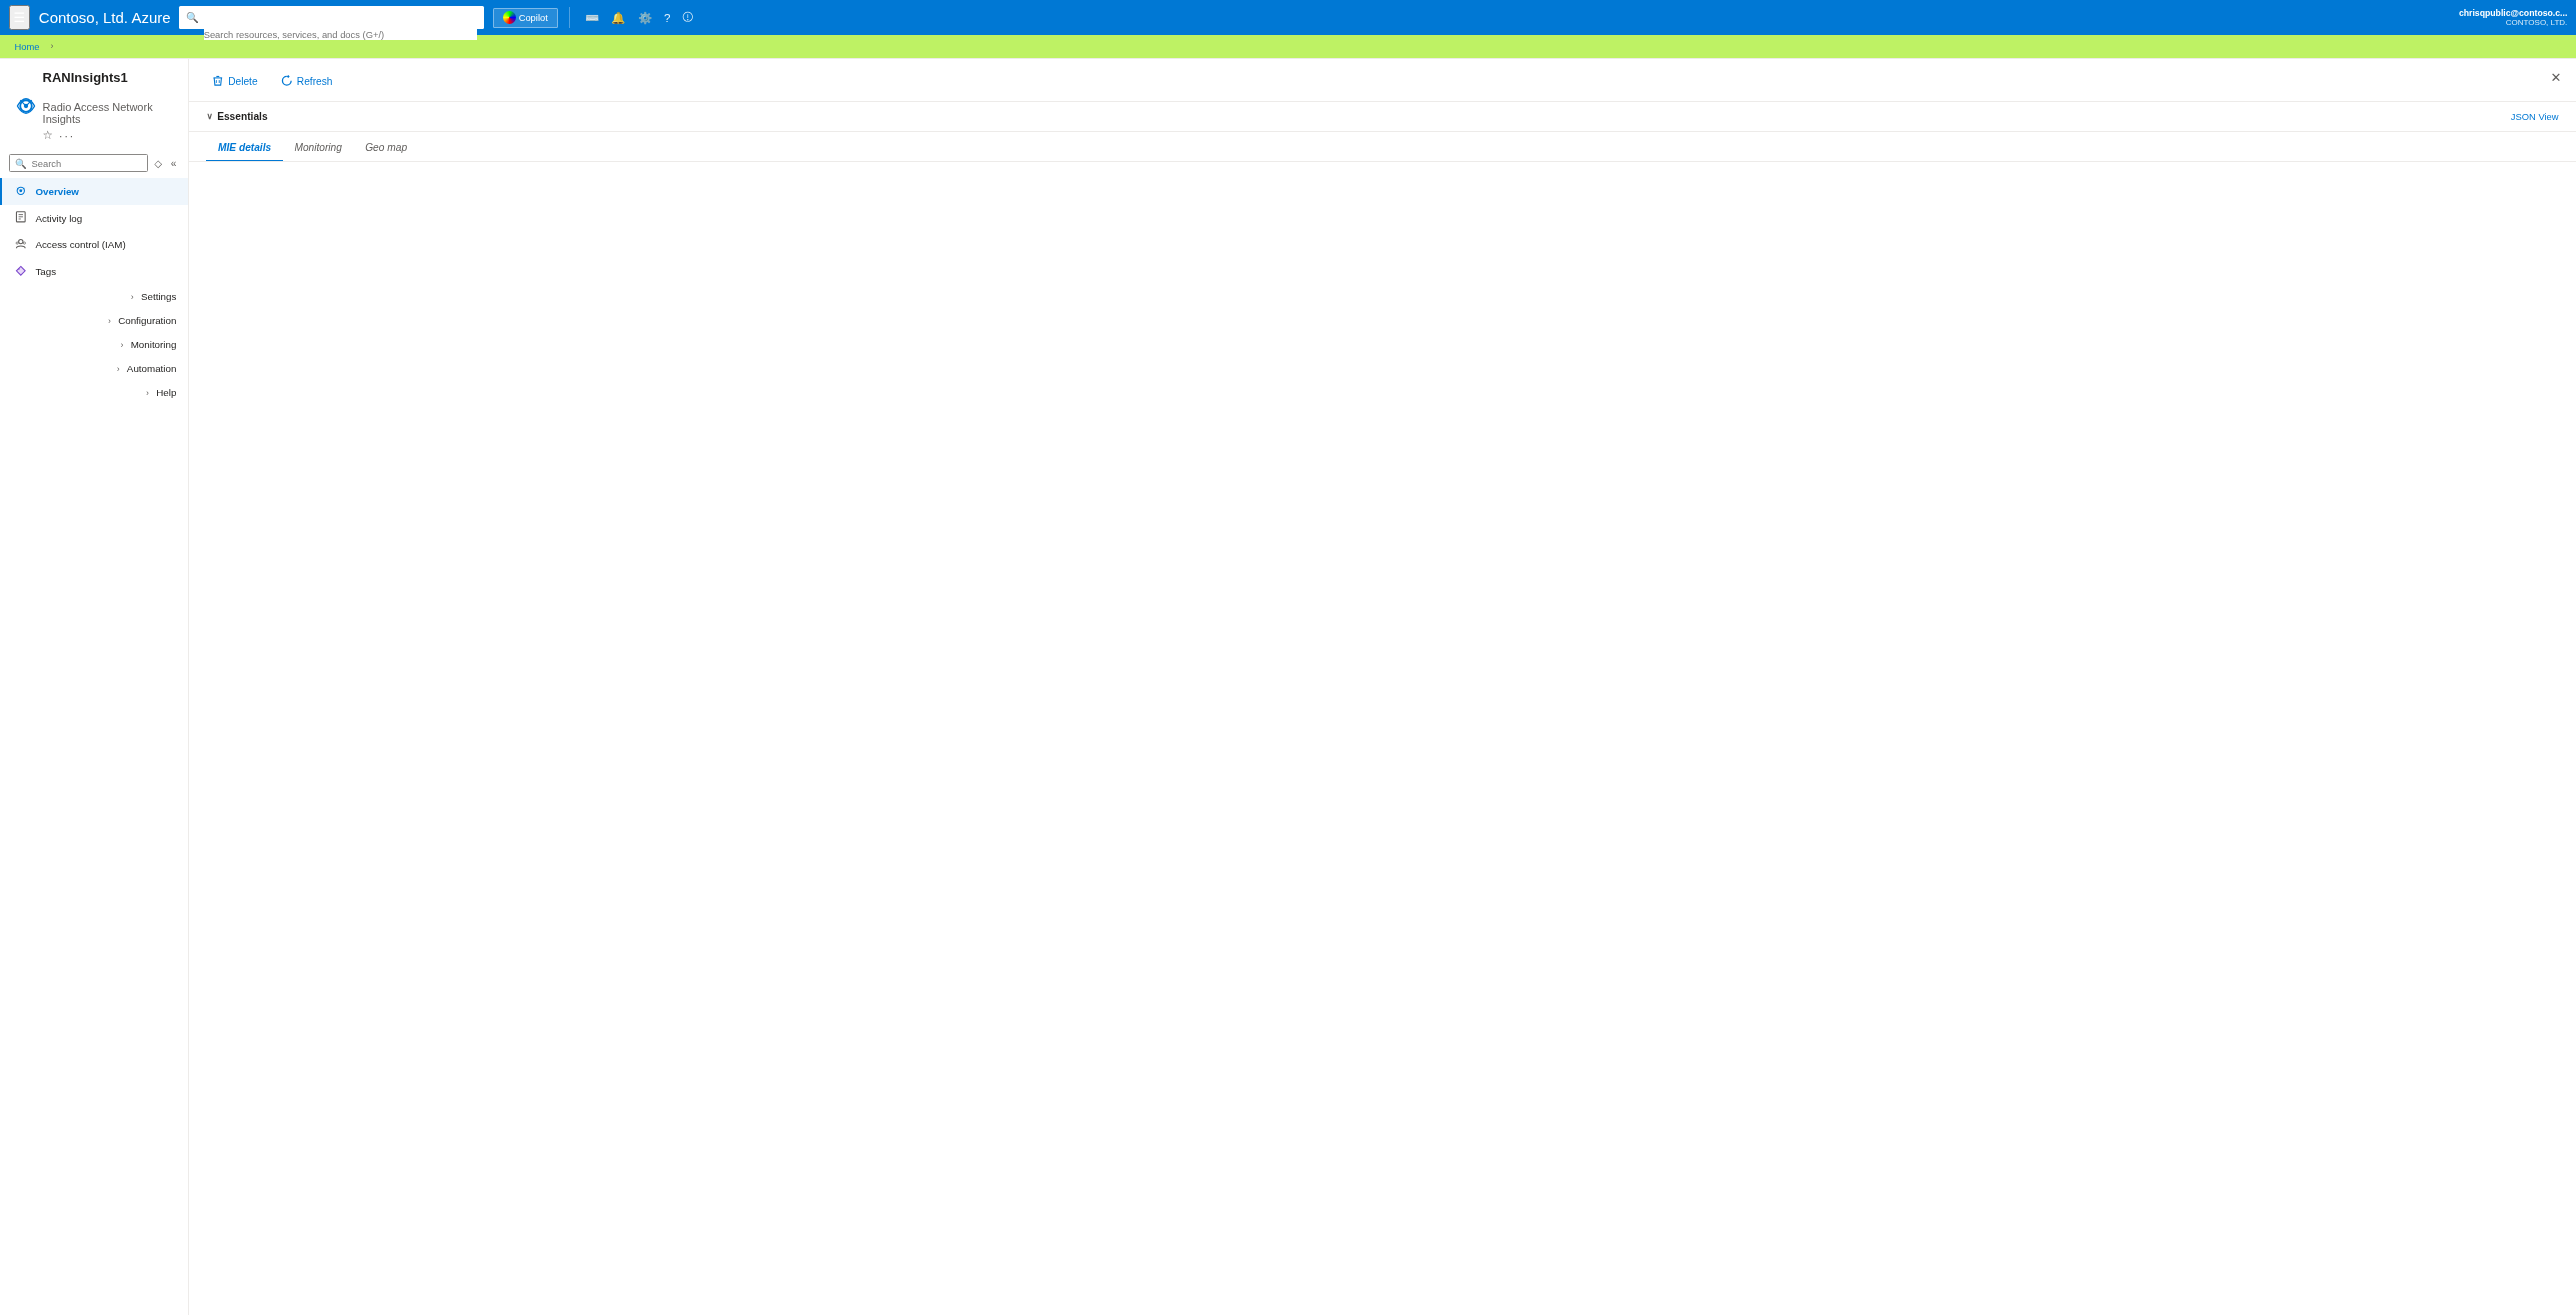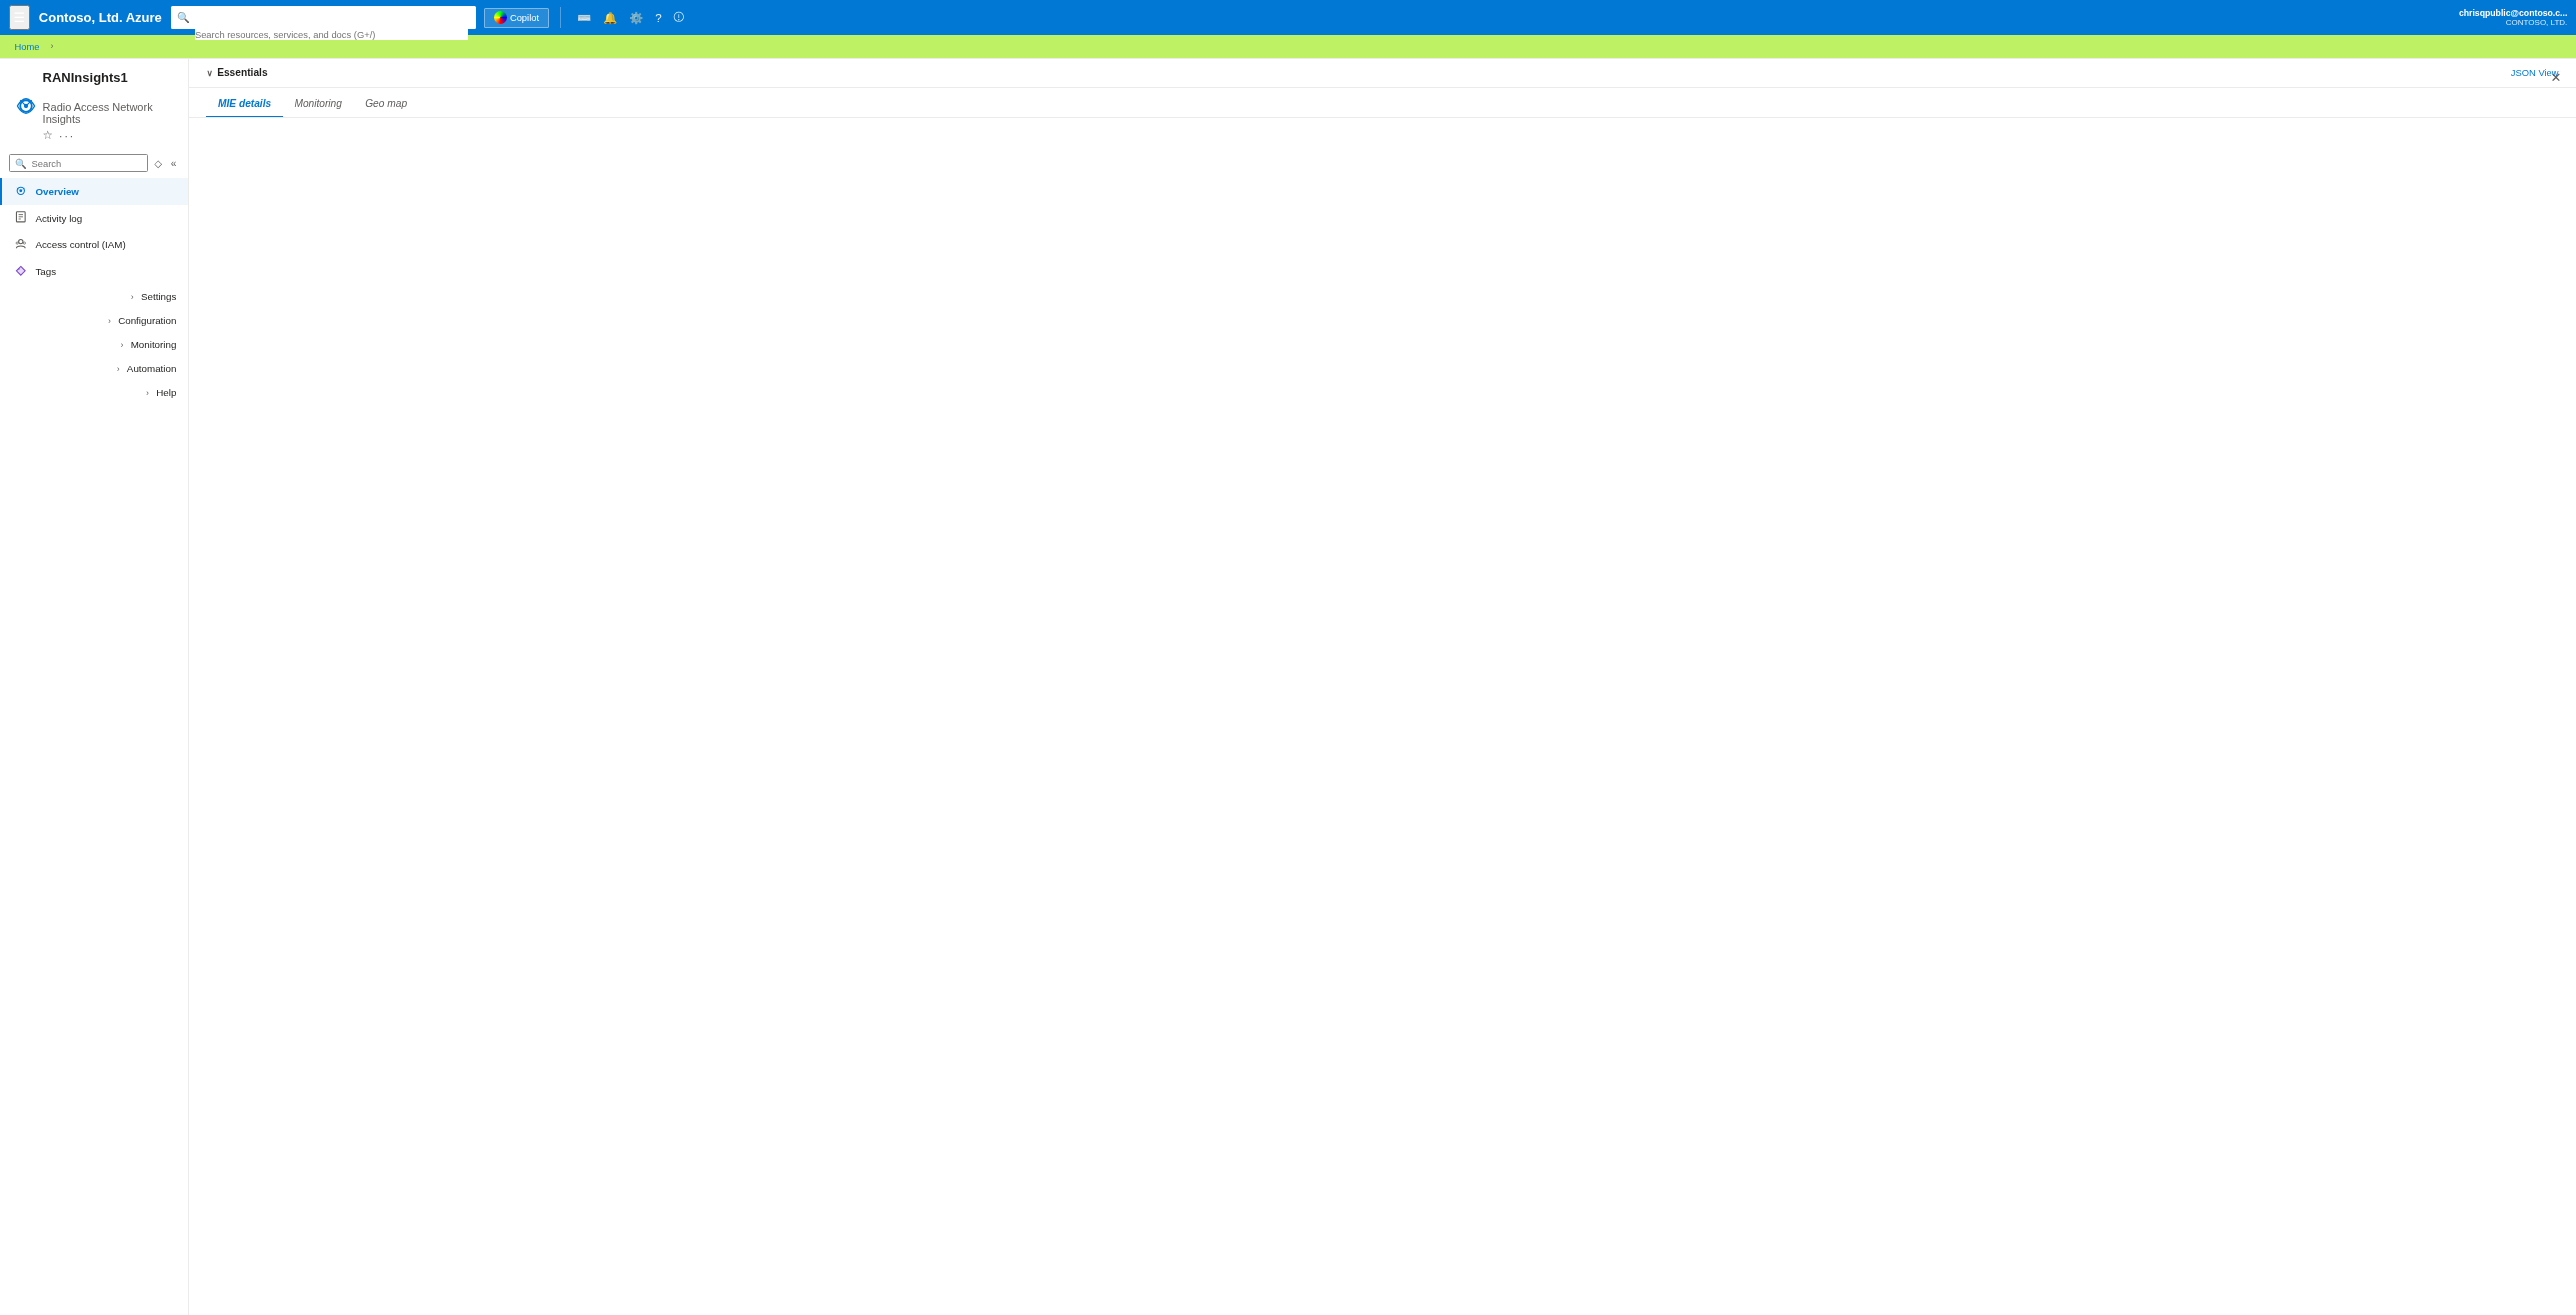--- a/index.html
+++ b/index.html
@@ -17,22 +17,22 @@
       position: relative;
       z-index: 100;
     }
     .topbar-hamburger {
       font-size: 13px;
       cursor: pointer;
       padding: 2.9px;
       color: white;
     }
     .topbar-brand {
-      font-size: 13px;
-      font-weight: 700;
+      font-size: 15px;
+      font-weight: 400;
       white-space: nowrap;
       color: white;
     }
     .topbar-search {
       flex: 1;
       max-width: 305px;
       display: flex;
       align-items: center;
       background: white;
       border-radius: 1.5px;
@@ -425,20 +425,43 @@
       <div class="sidebar-nav-item">
         <span class="nav-chevron">›</span>
         <span>Help</span>
       </div>
     </nav>
   </div>
 
   <div class="content">
     <button class="content-close">✕</button>
 
+    <div class="content-header">
+      <button class="toolbar-btn">
+        <span class="btn-icon">
+          <svg width="11.6" height="11.6" viewBox="0 0 16 16" fill="none">
+            <path d="M3 4 L4 14 L12 14 L13 4" stroke="#0078d4" stroke-width="1.5"></path>
+            <line x1="2" y1="4" x2="14" y2="4" stroke="#0078d4" stroke-width="1.5"></line>
+            <path d="M6 2 L10 2" stroke="#0078d4" stroke-width="1.5"></path>
+            <line x1="6" y1="7" x2="6" y2="11" stroke="#0078d4" stroke-width="1.2"></line>
+            <line x1="10" y1="7" x2="10" y2="11" stroke="#0078d4" stroke-width="1.2"></line>
+          </svg>
+        </span>
+        <span>Delete</span>
+      </button>
+      <button class="toolbar-btn">
+        <span class="btn-icon">
+          <svg width="11.6" height="11.6" viewBox="0 0 16 16" fill="none">
+            <path d="M14 8 A6 6 0 1 1 8 2" stroke="#0078d4" stroke-width="1.8" fill="none"></path>
+            <path d="M8 2 L10 0 L12 2 L10 4 Z" fill="#0078d4"></path>
+          </svg>
+        </span>
+        <span>Refresh</span>
+      </button>
+    </div>
 
     <div class="essentials-section">
       <div class="essentials-toggle">
         <span style="font-size:8.7px;color:#605e5c;">∨</span>
         <span>Essentials</span>
       </div>
       <a href="#" class="json-view-link">JSON View</a>
     </div>
 
     <div class="tabs-row">

